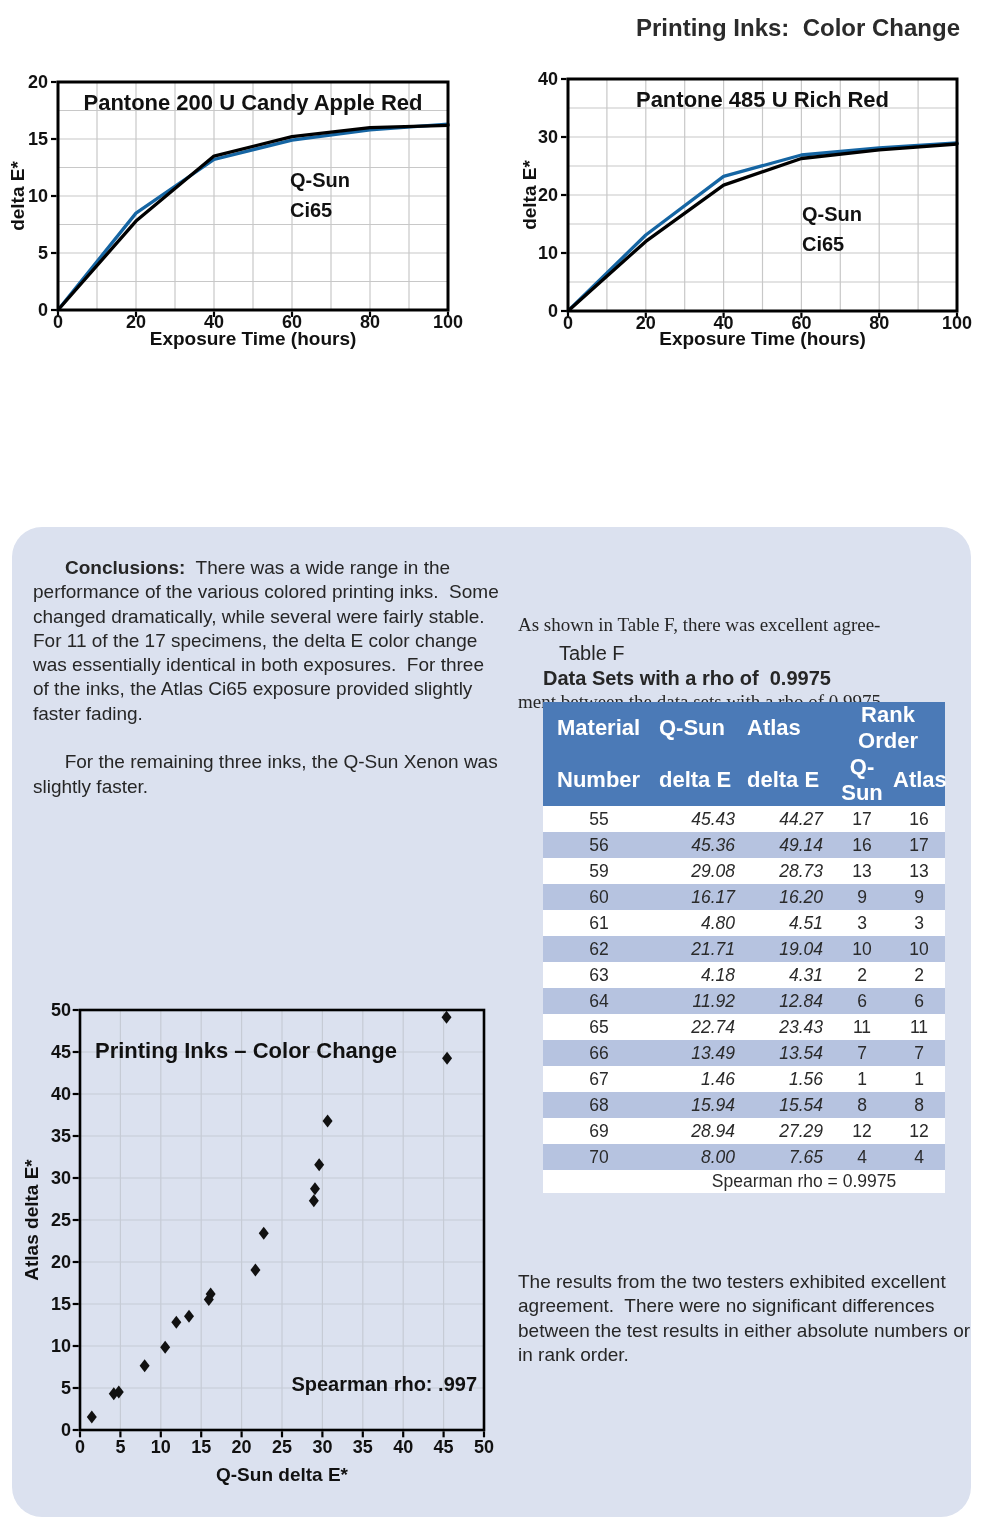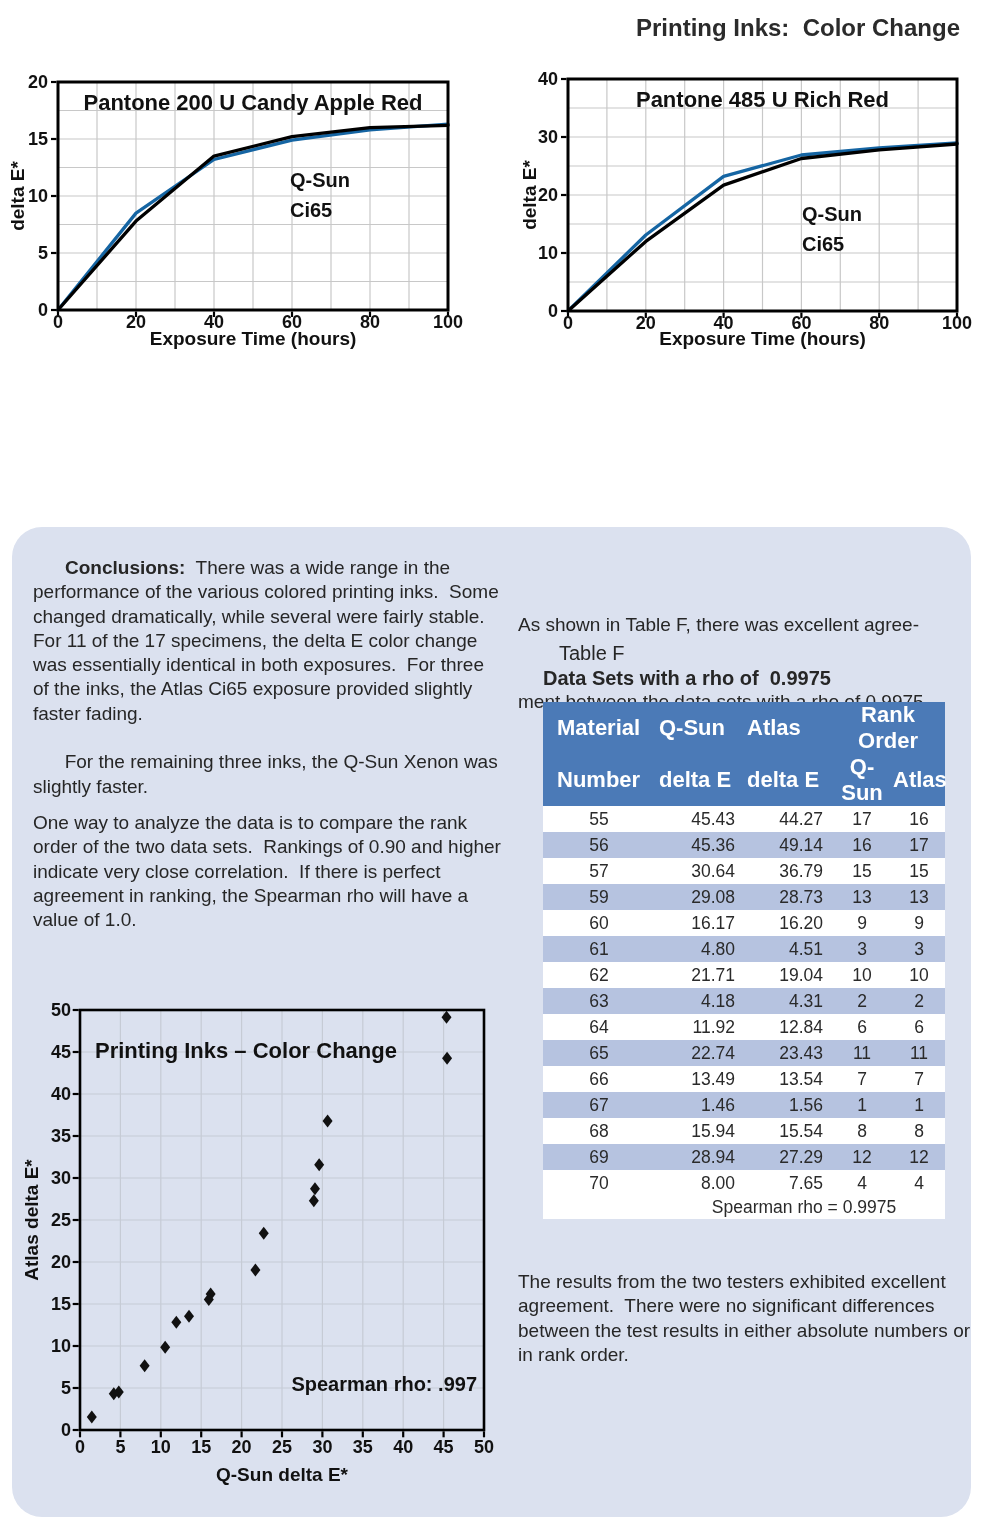--- a/index.html
+++ b/index.html
@@ -17,35 +17,35 @@
   svg .atitle{font-size:19px;font-weight:bold;}
   svg .legend{font-size:20px;font-weight:bold;}
   svg .ann{font-size:20px;font-weight:bold;}
   .panel{position:absolute;left:12px;top:527px;width:959px;height:990px;
         background:#dbe1ef;border-radius:30px;}
   .textblock{position:absolute;font-size:19px;line-height:24.3px;color:#262626;
         white-space:pre-wrap;}
   #p1{left:21px;top:29px;width:472px;}
   #p2{left:21px;top:284px;width:472px;}
   .bi{font-weight:bold;margin-left:32px;}
-  #intro{left:506px;top:34px;line-height:25.5px;}
+  #intro{left:506px;top:34px;line-height:25.5px;font-family:Liberation Serif, serif;}
   #intro div{white-space:pre;}
   #tableF{left:531px;top:114px;font-size:20px;margin-left:16px;}
   #caption{left:531px;top:139px;font-size:20px;font-weight:bold;white-space:pre;}
   #closing{left:506px;top:743px;width:456px;}
   table.datatable{position:absolute;left:531px;top:175px;border-collapse:collapse;
         table-layout:fixed;width:402px;font-size:17.5px;color:#2a2a2a;}
   .datatable th{background:#4b7ab7;color:#ffffff;font-weight:bold;font-size:22px;
         height:26px;padding:0;}
   .datatable .h-mat{text-align:left;padding-left:14px;}
   .datatable .h-left{text-align:left;padding-left:4px;}
   .datatable .h-center{text-align:center;}
   .datatable td{height:26px;padding:0;}
   .datatable td.c0{text-align:center;}
-  .datatable td.c1,.datatable td.c2{text-align:right;padding-right:8px;}
+  .datatable td.c1,.datatable td.c2{text-align:right;padding-right:8px;font-style:italic;}
   .datatable td.c3,.datatable td.c4{text-align:center;}
   .datatable tbody tr:nth-child(odd){background:#ffffff;}
   .datatable tbody tr:nth-child(even){background:#b6c3e0;}
   .datatable tfoot td{background:#ffffff;text-align:center;padding-left:120px;height:23px;}
 </style>
 </head>
 <body>
 
 <div class="page">
 
@@ -147,21 +147,20 @@
       <text x="302" y="163" class="legend" fill="#1565a3">Q-Sun</text>
       <text x="302" y="193" class="legend" fill="#000000">Ci65</text>
     </svg>
 
   <div class="panel">
 
     <div class="textblock" id="p1"><span class="bi">Conclusions:</span><span>  There was a wide range in the performance of the various colored printing inks.  Some changed dramatically, while several were fairly stable.  For 11 of the 17 specimens, the delta E color change was essentially identical in both exposures.  For three of the inks, the Atlas Ci65 exposure provided slightly faster fading.</span><br>
       <span>For the remaining three inks, the Q-Sun Xenon was slightly faster.</span>
     </div>
 
-    <div class="textblock" id="p2">One way to analyze the data is to compare the rank order of the two data sets.  Rankings of 0.90 and higher indicate very close correlation.  If there is perfect agreement in ranking, the Spearman rho will have a value of 1.0.</div>
 
     <div class="textblock" id="intro">
       <div>As shown in Table F, there was excellent agree-</div>
       <div>ment between the data sets with a rho of 0.9975.</div>
     </div>
 
     <div class="textblock" id="tableF">Table F</div>
     <div class="textblock" id="caption">Data Sets with a rho of  0.9975</div>
 
     <table class="datatable">
@@ -194,27 +193,20 @@
             <td class="c2">44.27</td>
             <td class="c3">17</td>
             <td class="c4">16</td>
           </tr>
           <tr>
             <td class="c0">56</td>
             <td class="c1">45.36</td>
             <td class="c2">49.14</td>
             <td class="c3">16</td>
             <td class="c4">17</td>
-          </tr>
-          <tr>
-            <td class="c0">57</td>
-            <td class="c1">30.64</td>
-            <td class="c2">36.79</td>
-            <td class="c3">15</td>
-            <td class="c4">15</td>
           </tr>
           <tr>
             <td class="c0">59</td>
             <td class="c1">29.08</td>
             <td class="c2">28.73</td>
             <td class="c3">13</td>
             <td class="c4">13</td>
           </tr>
           <tr>
             <td class="c0">60</td>

